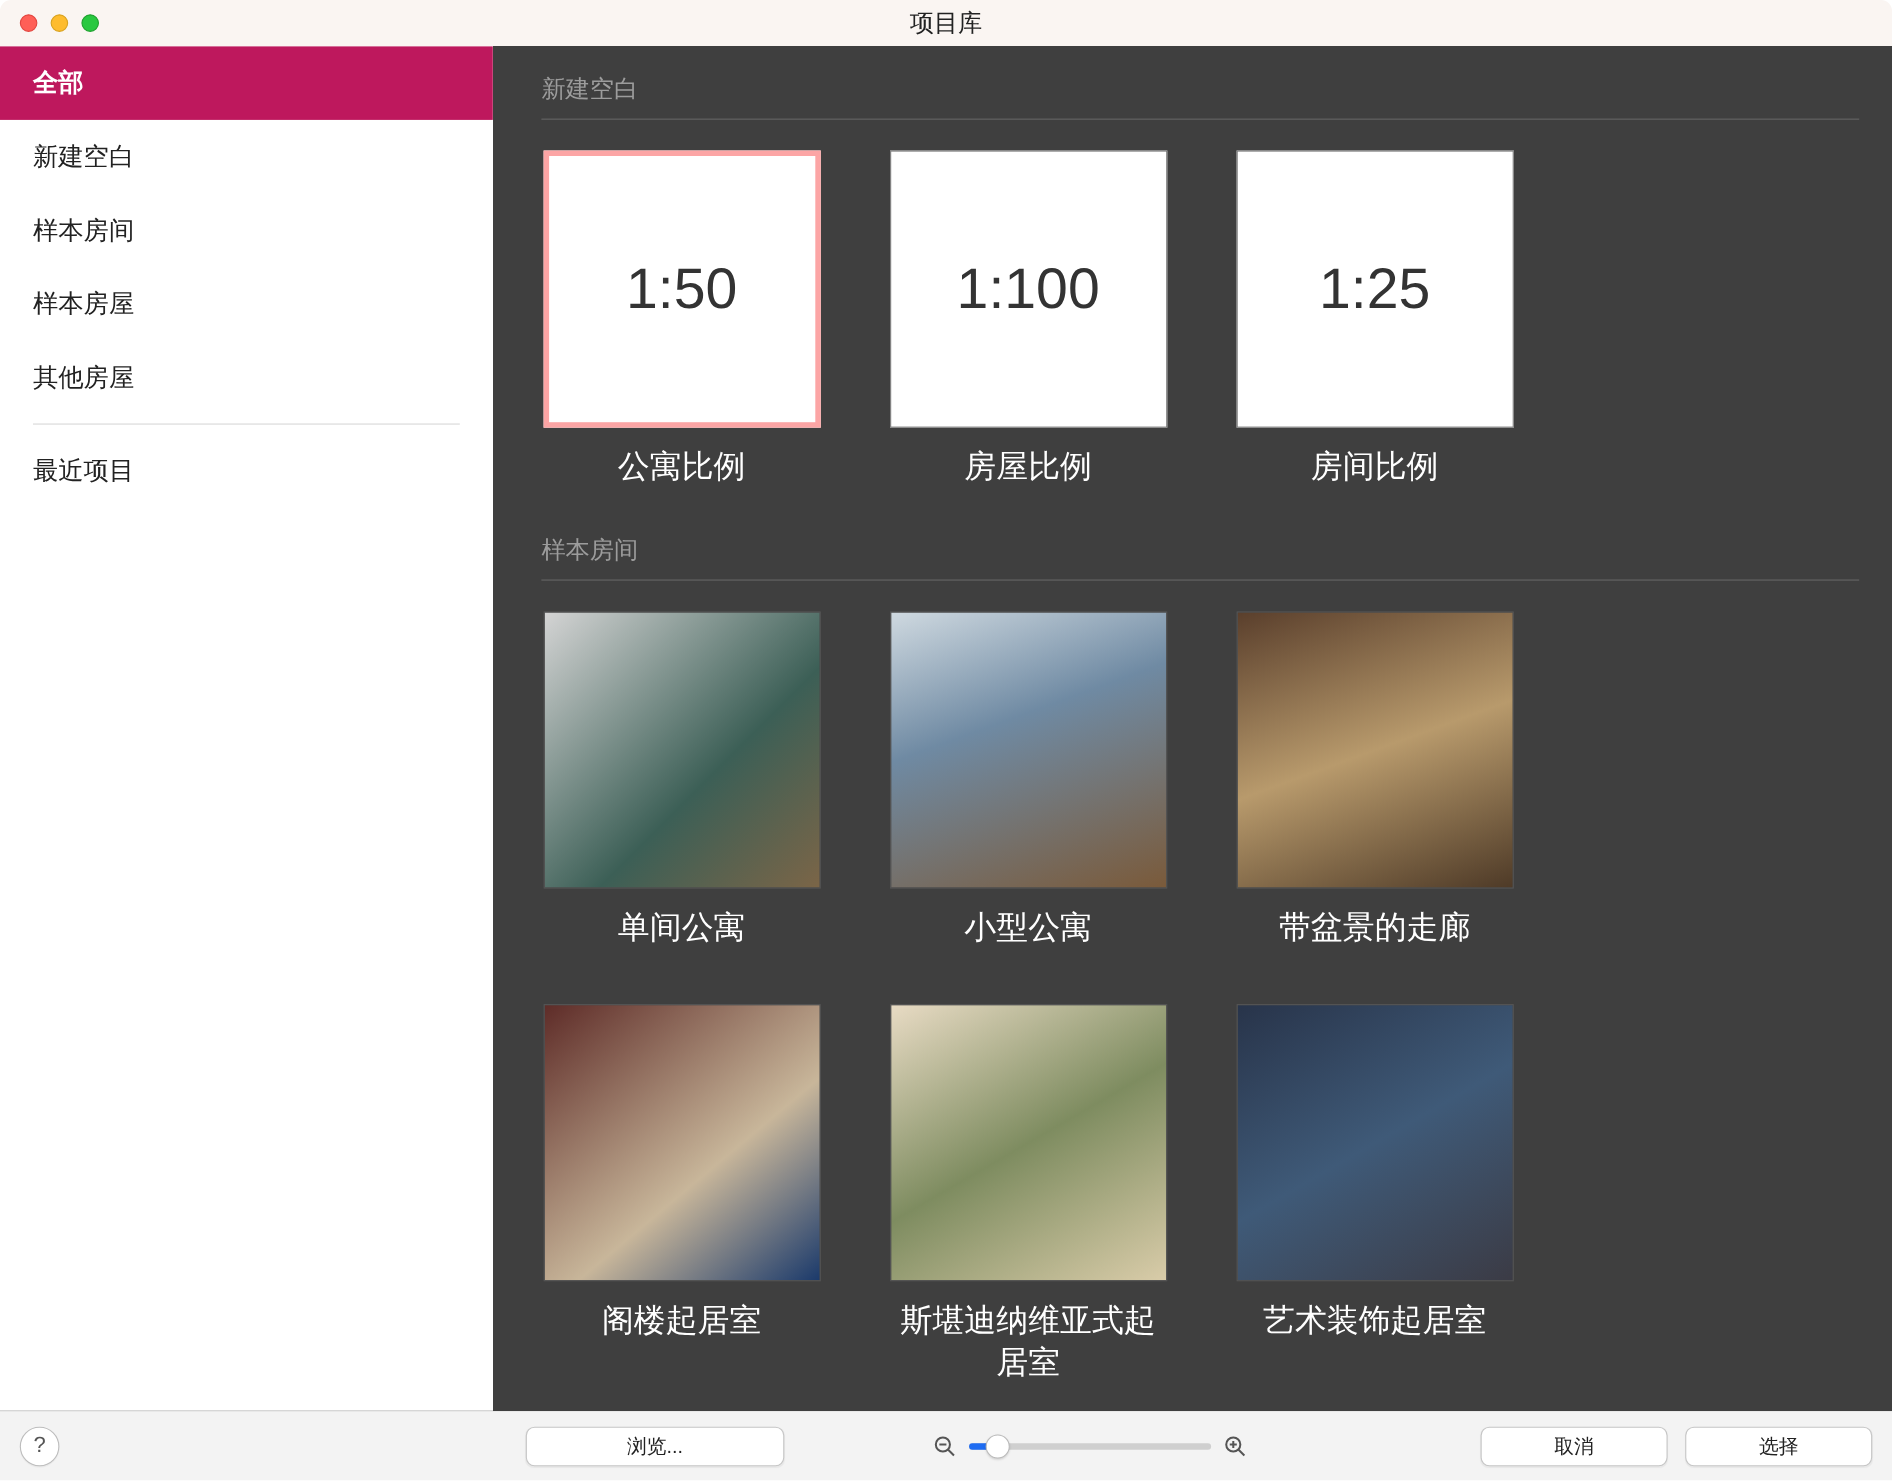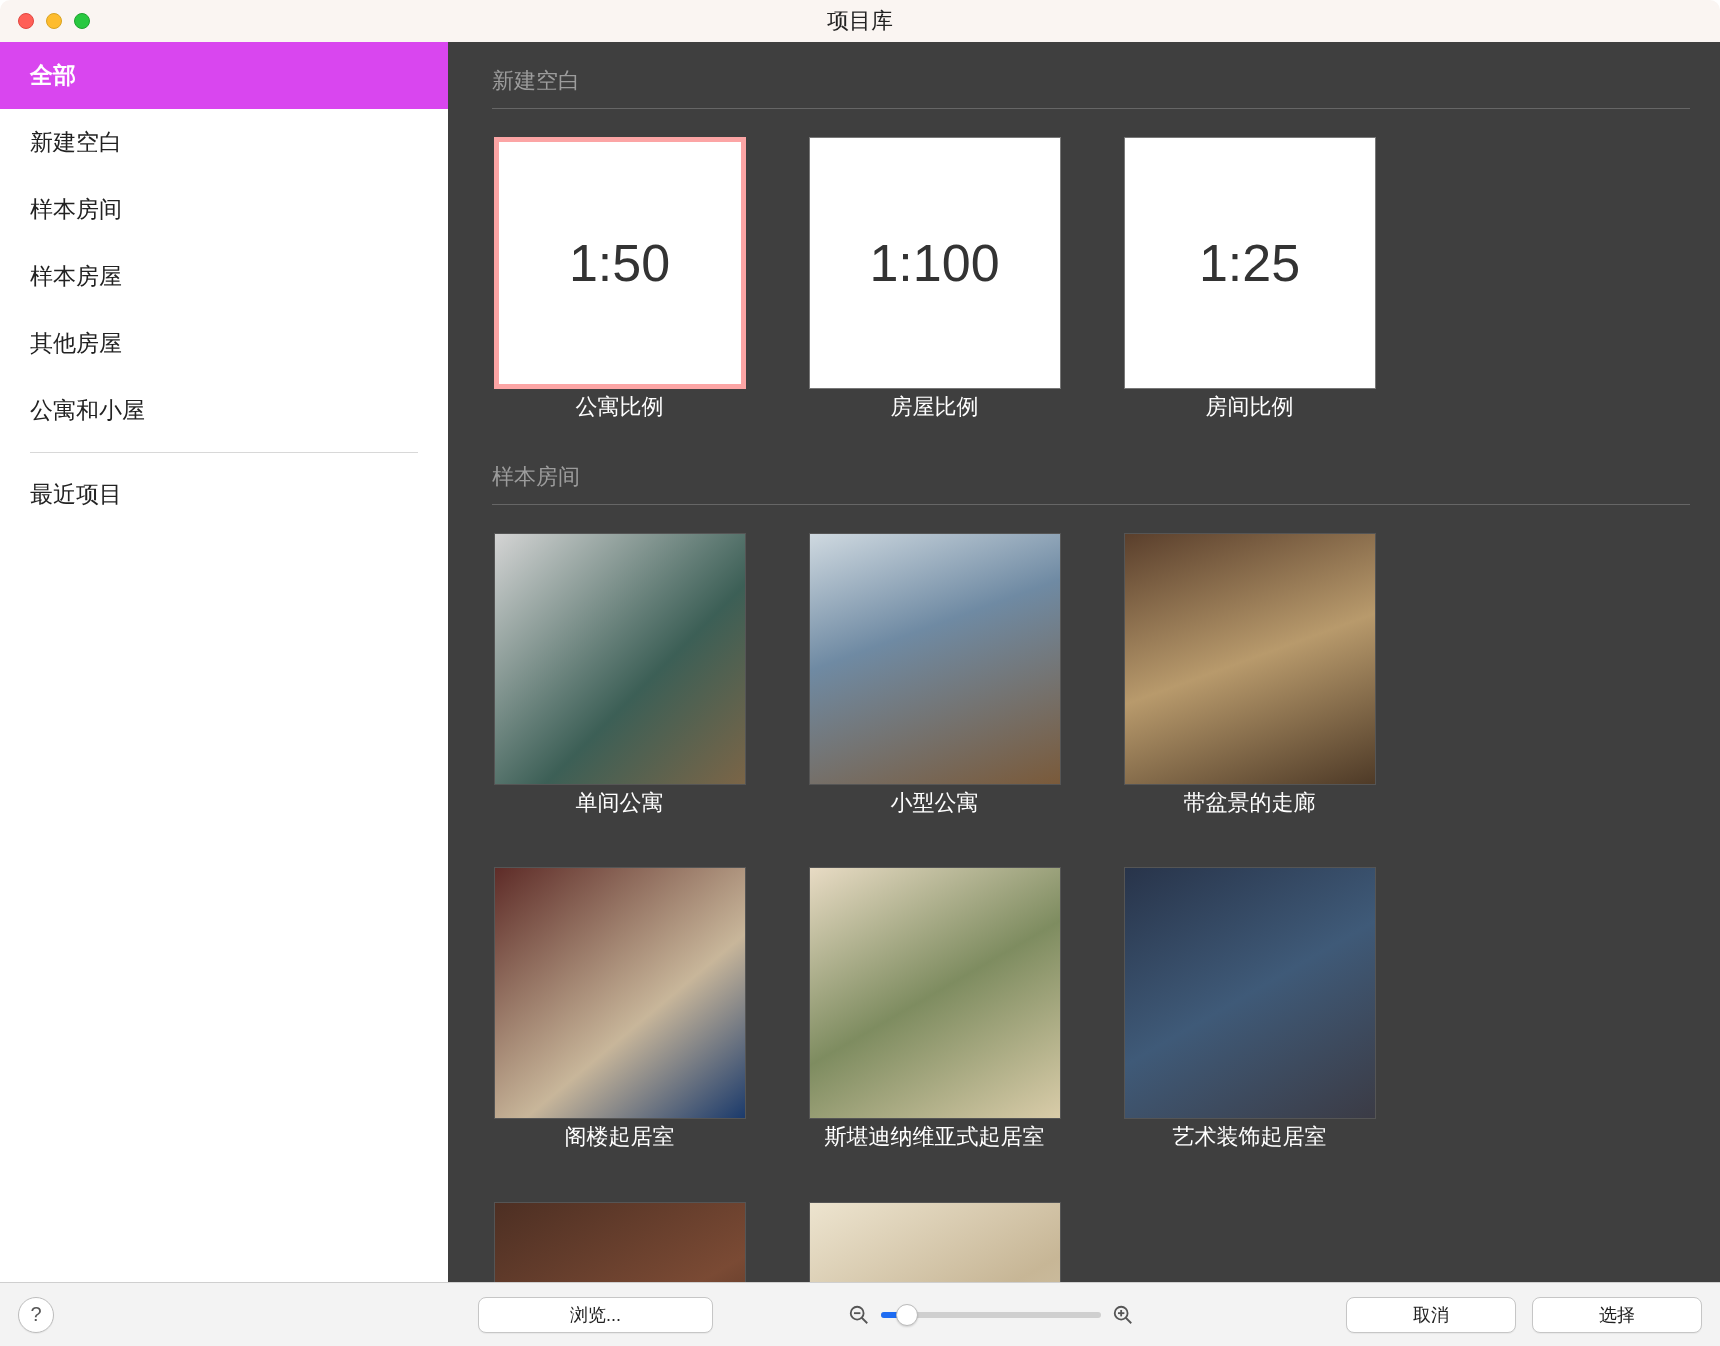--- a/index.html
+++ b/index.html
@@ -60,21 +60,21 @@
     flex-direction: column;
     padding-top: 0;
   }
   .sidebar-item {
     font-size: 23px;
     color: #222;
     padding: 18px 30px;
     cursor: pointer;
   }
   .sidebar-item.selected {
-    background: #d946ef;
+    background: #be185d;
     color: #fff;
     font-weight: 600;
   }
   .sidebar-item.subitem {
     font-weight: 400;
   }
   .sidebar-divider {
     border: none;
     border-top: 1px solid #d8d8d8;
     margin: 8px 30px 8px 30px;
@@ -122,23 +122,23 @@
     font-size: 52px;
     font-weight: 300;
     color: #333;
     border: 1px solid #777;
   }
   .tile.selected .tile-thumb {
     border: 5px solid #fca5a5;
   }
   .tile-label {
     color: #fff;
-    font-size: 22px;
+    font-size: 29px;
     text-align: center;
-    margin-top: 4px;
+    margin-top: 18px;
     font-weight: 400;
     line-height: 1.3;
   }
   .tile-image {
     width: 252px;
     height: 252px;
     border: 1px solid #555;
     position: relative;
     overflow: hidden;
   }
@@ -250,21 +250,20 @@
 </div>
 
 <div class="main">
 
   <div class="sidebar">
     <div class="sidebar-item selected">全部</div>
     <div class="sidebar-item subitem">新建空白</div>
     <div class="sidebar-item subitem">样本房间</div>
     <div class="sidebar-item subitem">样本房屋</div>
     <div class="sidebar-item subitem">其他房屋</div>
-    <div class="sidebar-item subitem">公寓和小屋</div>
     <hr class="sidebar-divider">
     <div class="sidebar-item subitem">最近项目</div>
   </div>
 
   <div class="content">
 
     <div class="section-title">新建空白</div>
     <hr class="section-divider">
     <div class="grid">
       <div class="tile selected">

